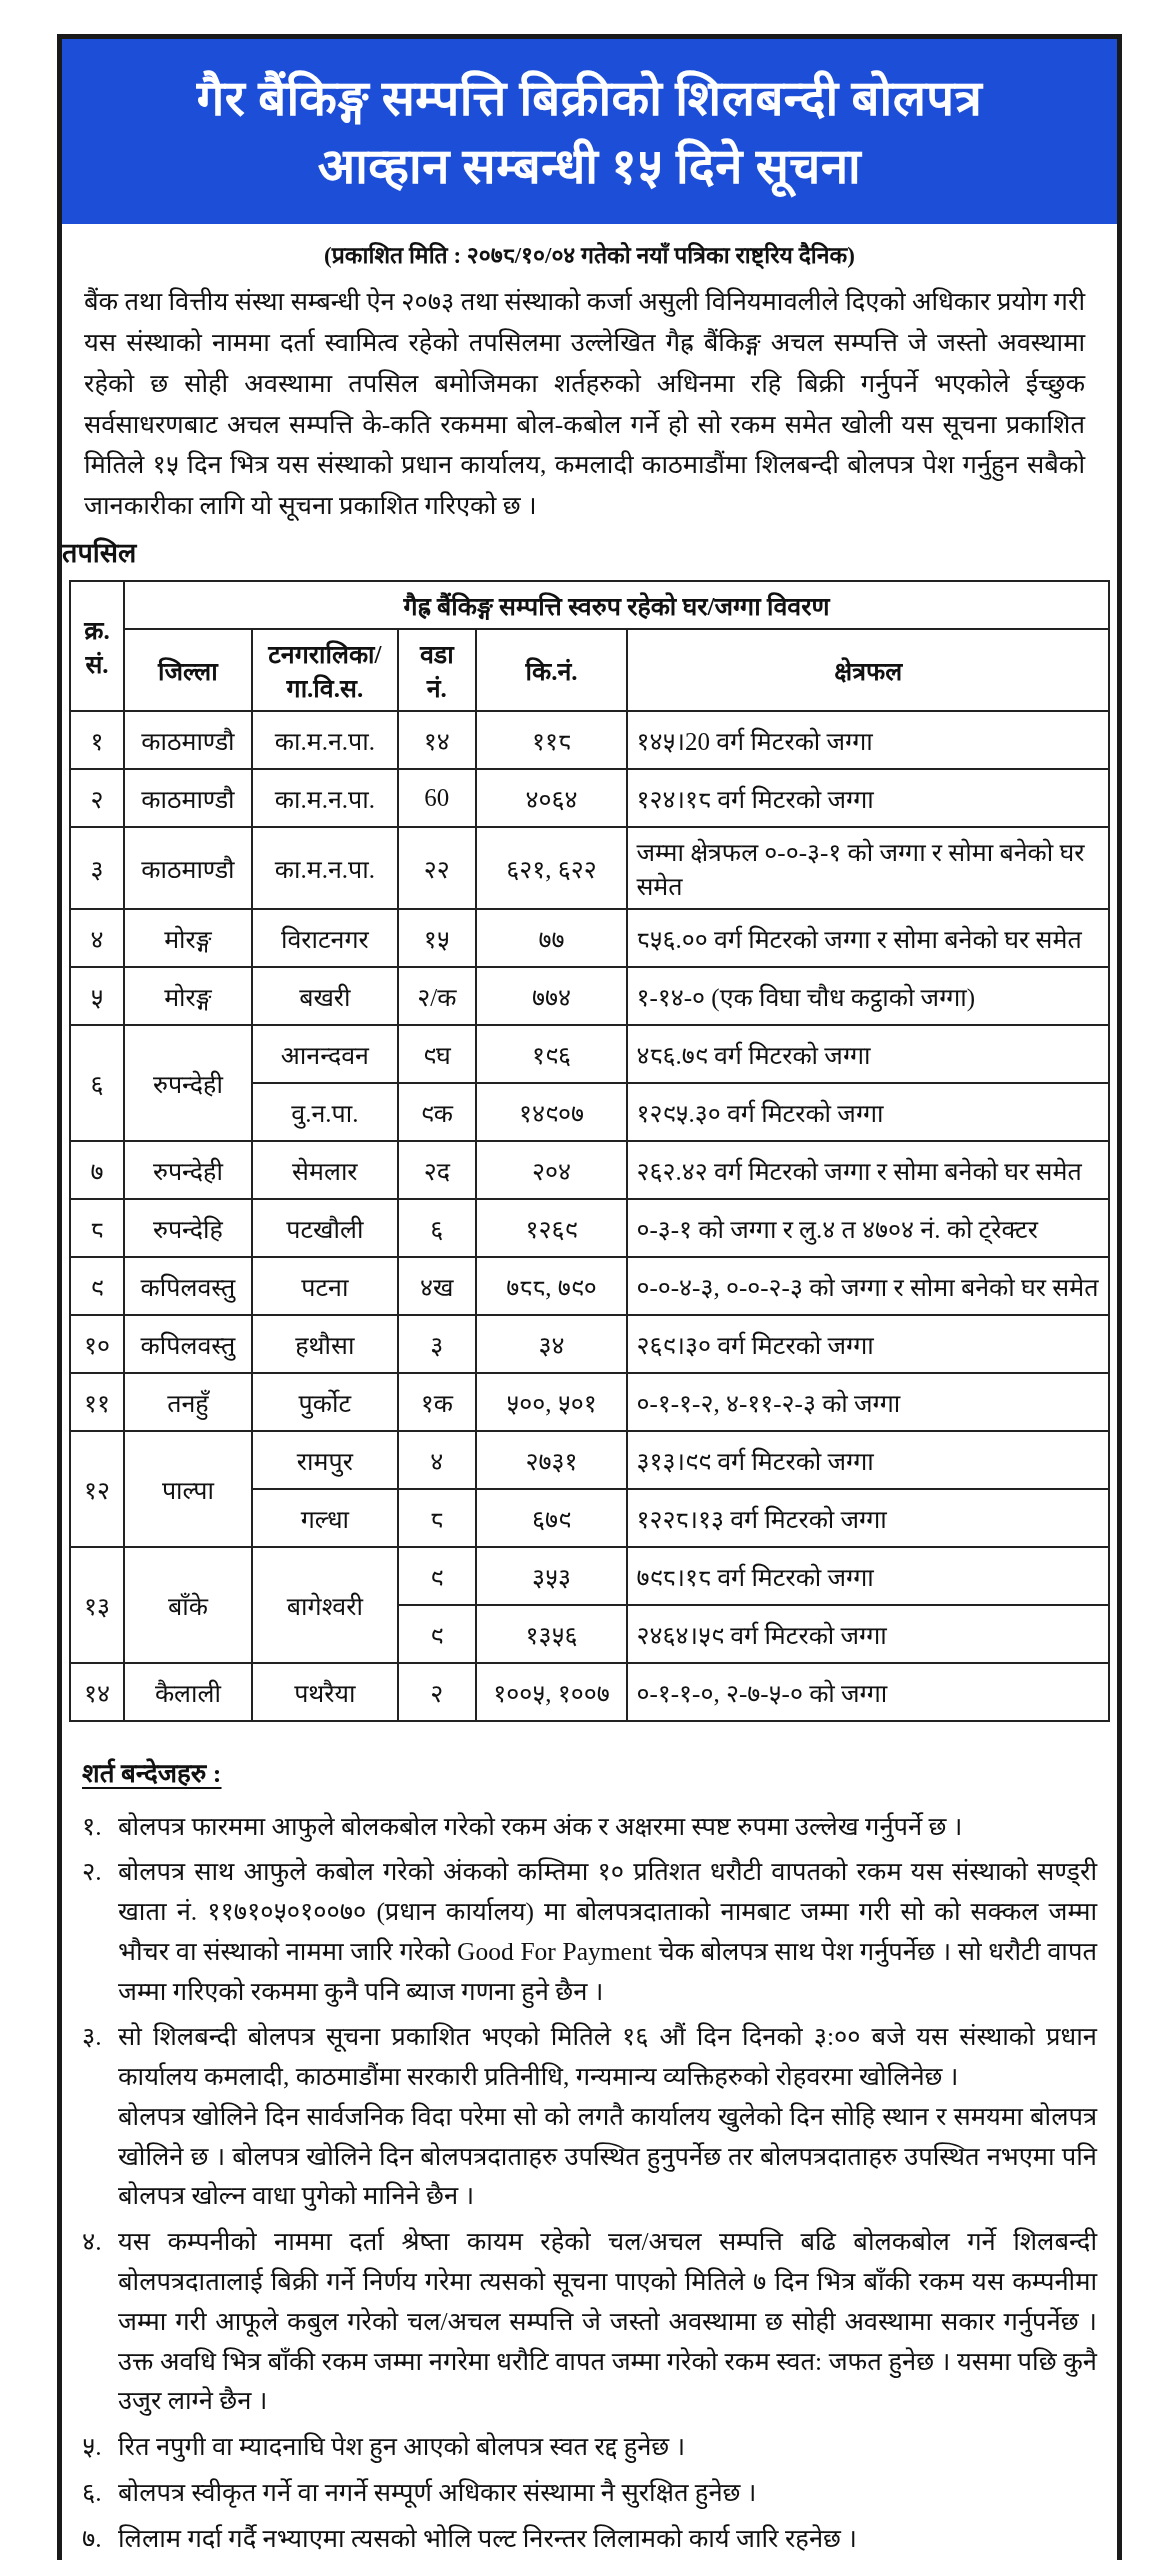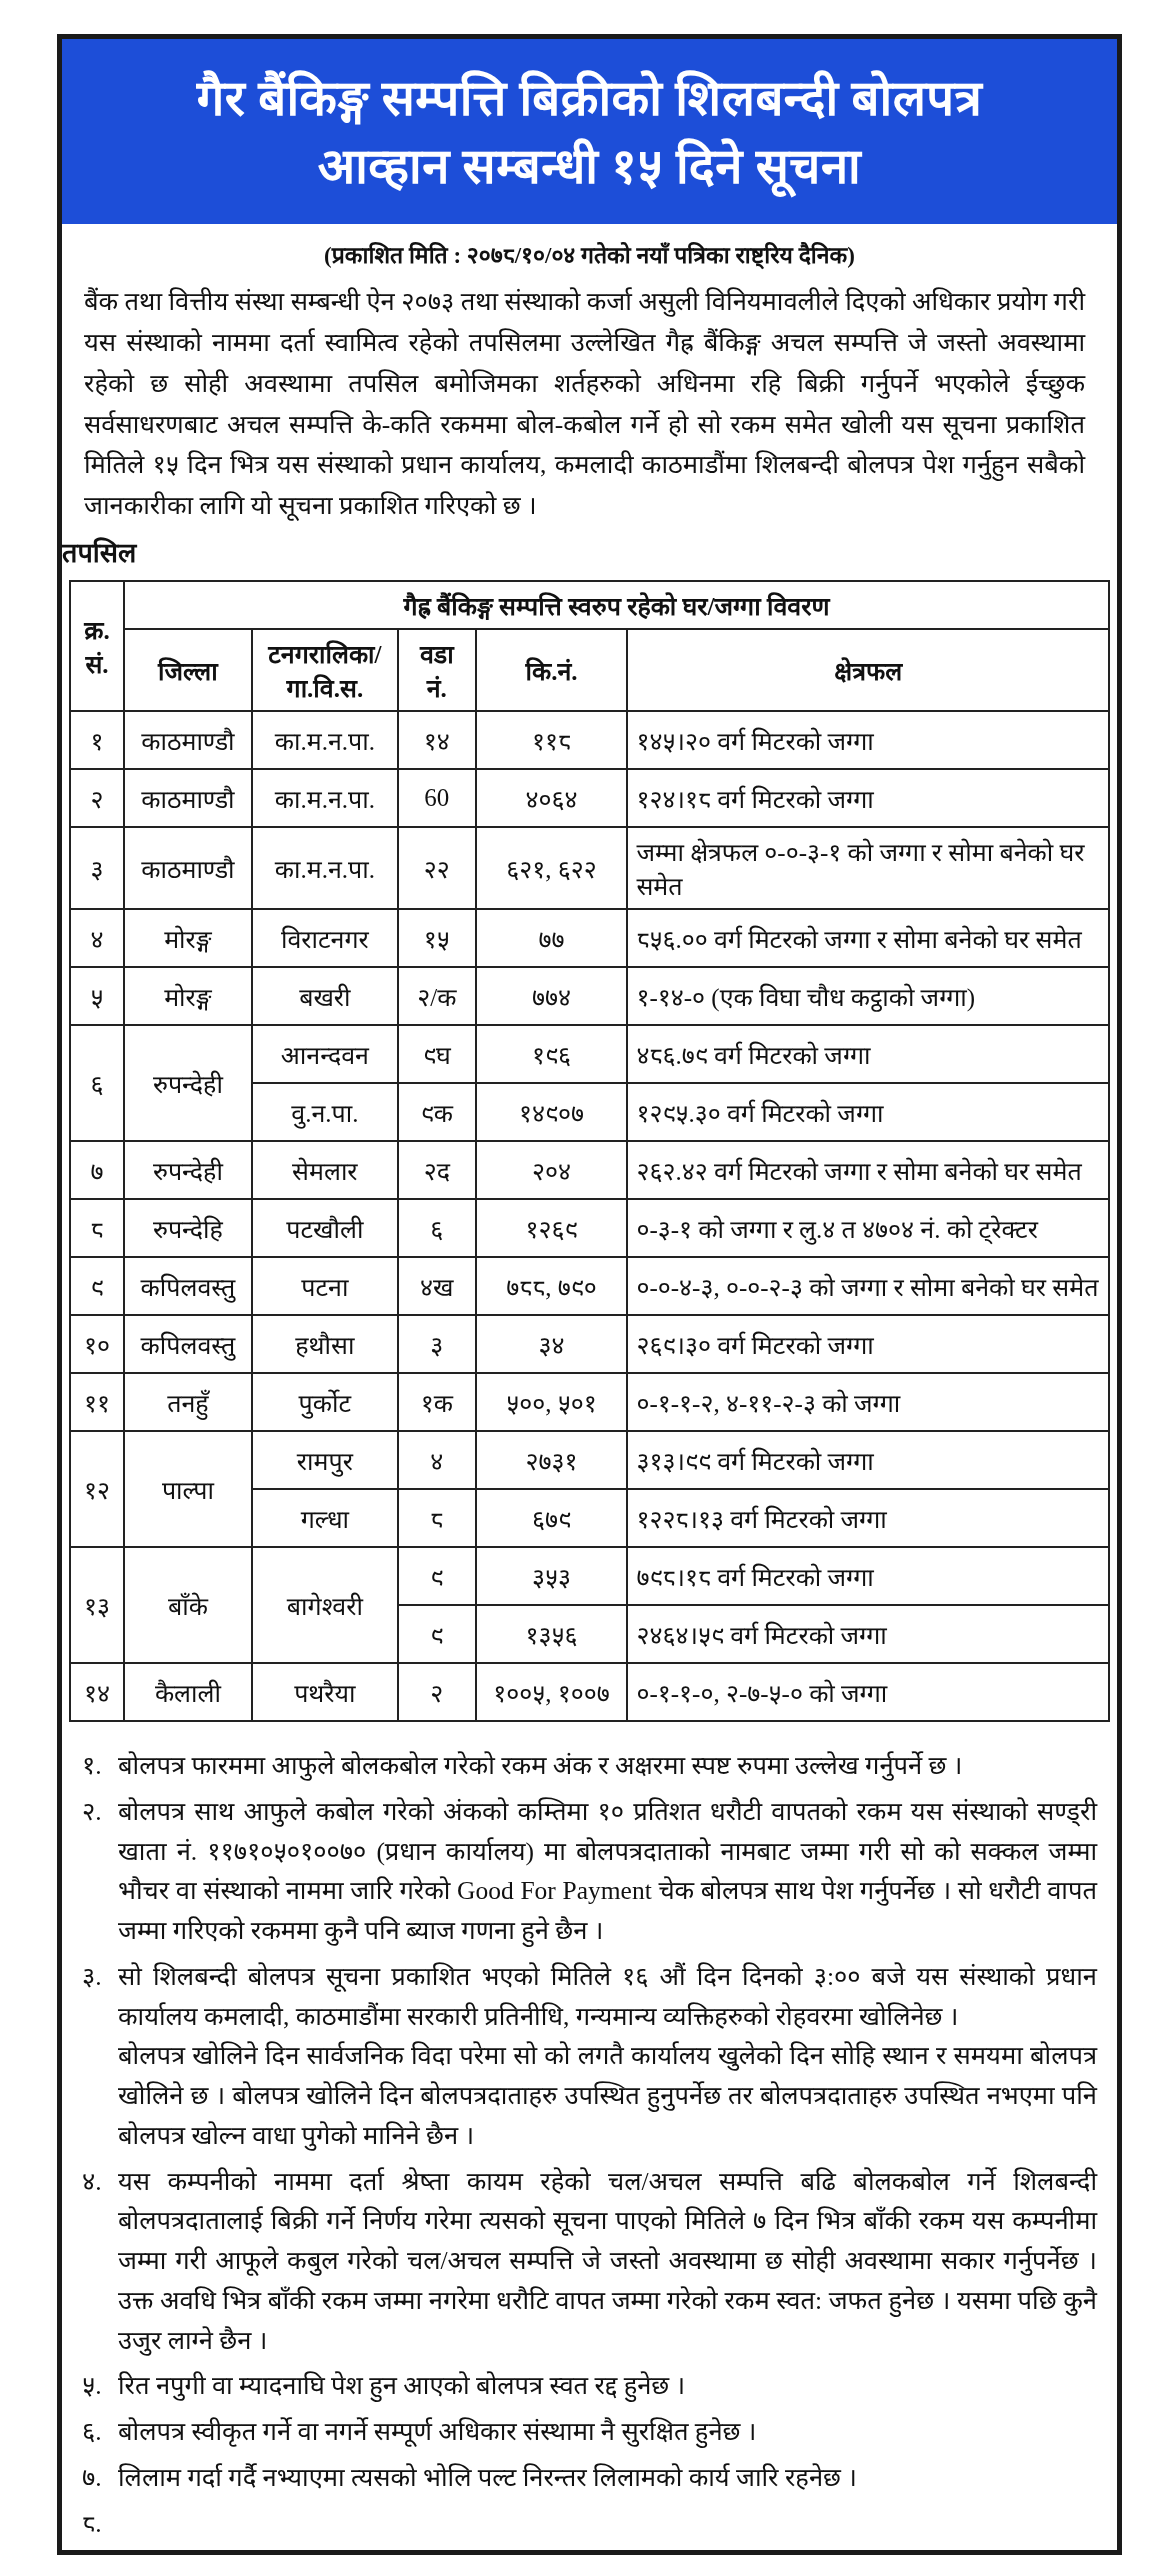--- a/index.html
+++ b/index.html
@@ -66,21 +66,21 @@
         <th>क्षेत्रफल</th>
       </tr>
     </thead>
     <tbody>
       <tr class="body-row">
         <td class="c">१</td>
           <td class="c">काठमाण्डौ</td>
           <td class="c">का.म.न.पा.</td>
           <td class="c">१४</td>
           <td class="c">११८</td>
-          <td class="l">१४५।२० वर्ग मिटरको जग्गा</td>
+          <td class="l">१४५।20 वर्ग मिटरको जग्गा</td>
       </tr>
       <tr class="body-row">
         <td class="c">२</td>
           <td class="c">काठमाण्डौ</td>
           <td class="c">का.म.न.पा.</td>
           <td class="c">60</td>
           <td class="c">४०६४</td>
           <td class="l">१२४।१८ वर्ग मिटरको जग्गा</td>
       </tr>
       <tr class="body-row">
@@ -193,20 +193,21 @@
           <td class="c">कैलाली</td>
           <td class="c">पथरैया</td>
           <td class="c">२</td>
           <td class="c">१००५, १००७</td>
           <td class="l">०-१-१-०, २-७-५-० को जग्गा</td>
       </tr>
     </tbody>
   </table>
 
   <div class="terms">
+    <div class="terms-heading">शर्त बन्देजहरु :</div>
 
     <div class="term">
       <span class="term-num">१.</span>
       <div class="term-text"><span>बोलपत्र फारममा आफुले बोलकबोल गरेको रकम अंक र अक्षरमा स्पष्ट रुपमा उल्लेख गर्नुपर्ने छ ।</span></div>
     </div>
     <div class="term">
       <span class="term-num">२.</span>
       <div class="term-text"><span>बोलपत्र साथ आफुले कबोल गरेको अंकको कम्तिमा १० प्रतिशत धरौटी वापतको रकम यस संस्थाको सण्ड्री खाता नं. ११७१०५०१००७० (प्रधान कार्यालय) मा बोलपत्रदाताको नामबाट जम्मा गरी सो को सक्कल जम्मा भौचर वा संस्थाको नाममा जारि गरेको Good For Payment चेक बोलपत्र साथ पेश गर्नुपर्नेछ । सो धरौटी वापत जम्मा गरिएको रकममा कुनै पनि ब्याज गणना हुने छैन ।</span></div>
     </div>
     <div class="term">

